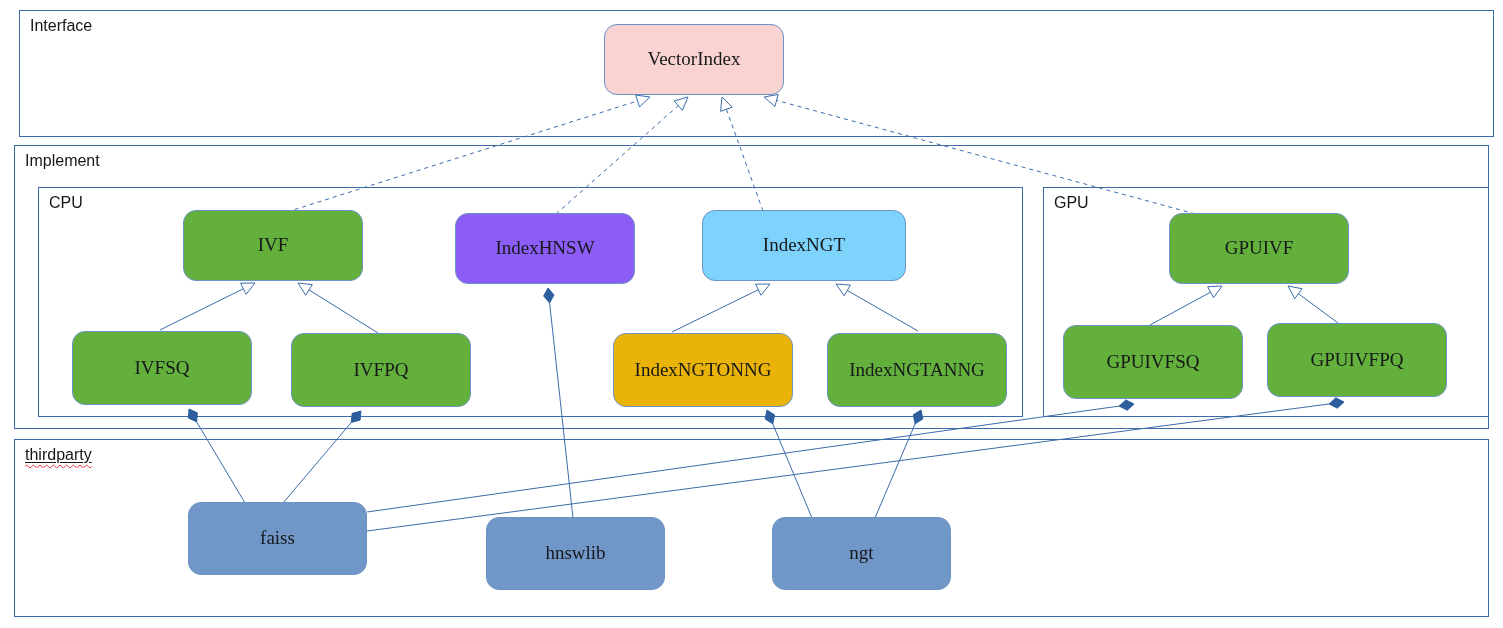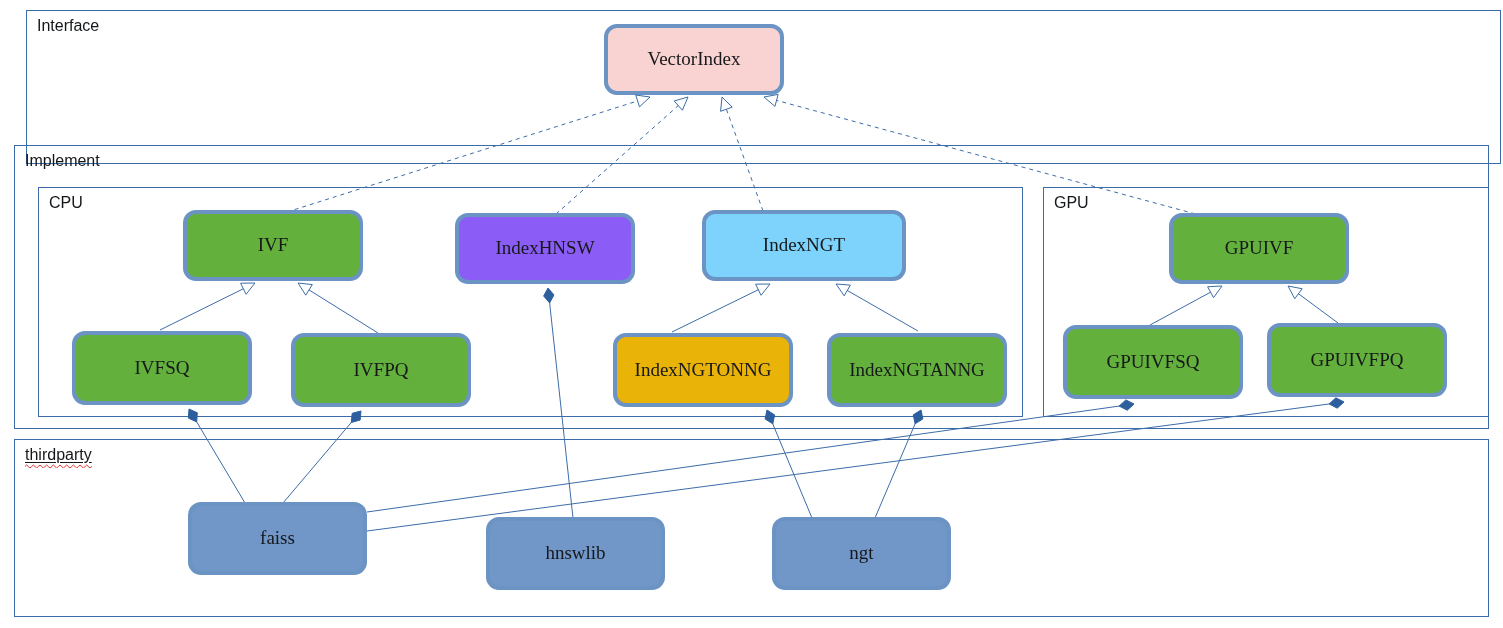--- a/index.html
+++ b/index.html
@@ -42,21 +42,21 @@
     top:17px;
     width:100%;
     height:5px;
     pointer-events:none;
   }
   
   .node{
     position:absolute;
     box-sizing:border-box;
     border-radius:13px;
-    border:4px solid #6d28d9;
+    border:1px solid #6d28d9;
     display:flex;
     align-items:center;
     justify-content:center;
     font-family:"Liberation Serif", serif;
     font-size:19px;
     color:#16181a;
     text-align:center;
     line-height:1.1;
     z-index:5;
     white-space:nowrap;
@@ -82,21 +82,21 @@
     z-index:8;
     pointer-events:none;
   }
 </style>
 </head>
 <body>
 
 <div id="canvas">
 
   <div id="containers">
-      <div class="container" style="left: 26px; top: 10px; width: 1475px; height: 154px; border-color: rgb(60, 108, 168);">
+      <div class="container" style="left: 19px; top: 10px; width: 1475px; height: 127px; border-color: rgb(60, 108, 168);">
         <div class="ctitle">Interface</div>
       </div>
       <div class="container" style="left: 14px; top: 145px; width: 1475px; height: 284px; border-color: rgb(60, 108, 168);">
         <div class="ctitle">Implement</div>
       </div>
       <div class="container" style="left: 38px; top: 187px; width: 985px; height: 230px; border-color: rgb(60, 108, 168);">
         <div class="ctitle">CPU</div>
       </div>
       <div class="container" style="left: 1043px; top: 187px; width: 446px; height: 230px; border-color: rgb(60, 108, 168);">
         <div class="ctitle">GPU</div>

